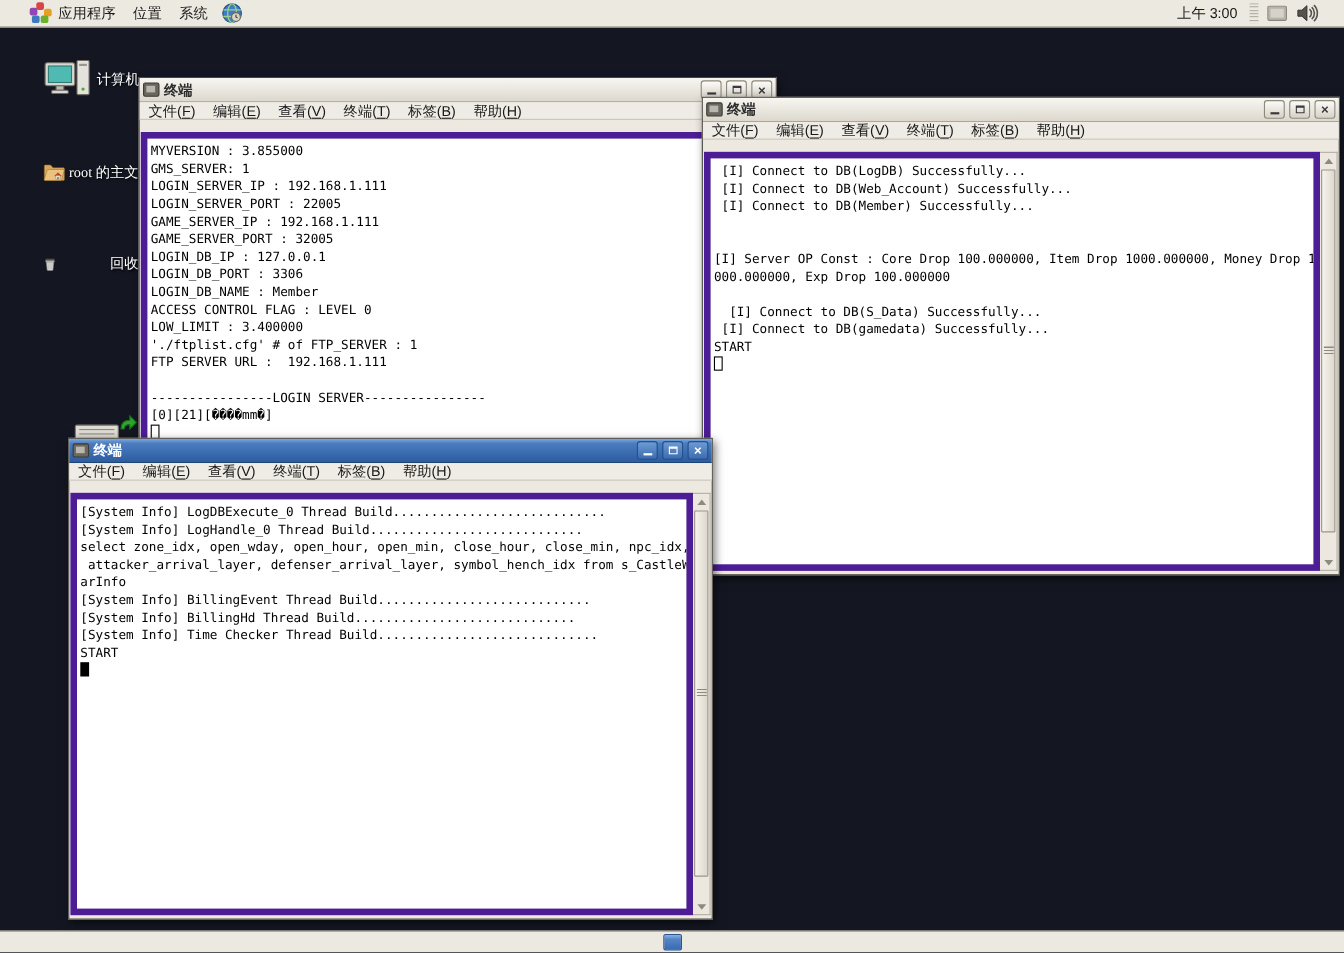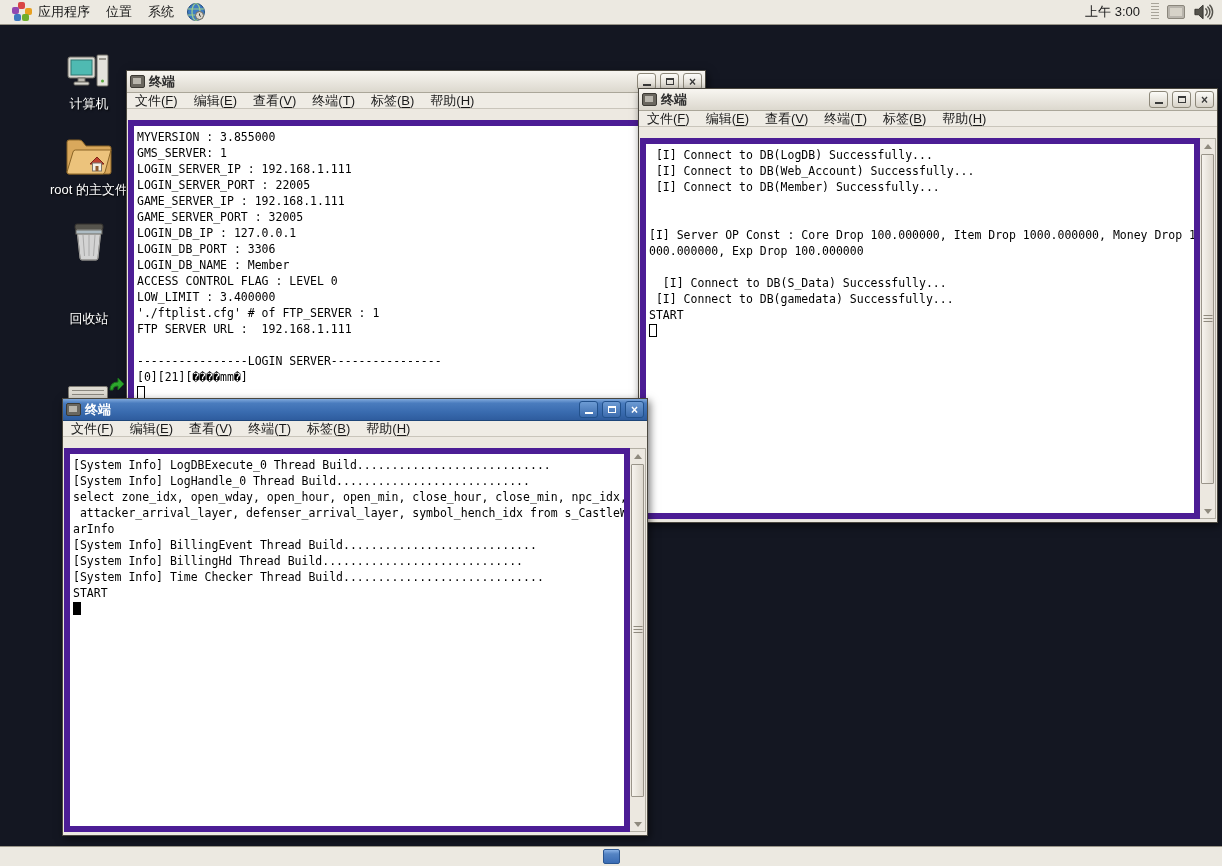--- a/index.html
+++ b/index.html
@@ -9,21 +9,21 @@
     background:#141722;
     font-family:"Liberation Sans","DejaVu Sans",sans-serif;
     font-size:13px;
     color:#1a1a1a;
   }
 
   
   .top-panel {
     position:absolute; left:0; top:0; width:1222px; height:25px;
     background:#ECE9E1; border-bottom:1px solid #989488;
-    display:flex; align-items:center; z-index:50; padding:0 4px;
+    display:flex; align-items:center; z-index:50; padding:0 19px;
   }
   .panel-menu { display:flex; align-items:center; gap:6px; padding:0 8px; height:100%; cursor:default; }
   .panel-spacer { flex:1; }
   .clock { padding:0 8px; white-space:nowrap; }
   .panel-handle {
     width:8px; height:18px; margin:0 3px;
     background-image:repeating-linear-gradient(180deg,#a8a49a 0 1px,transparent 1px 3px);
     background-size:2px 100%; background-repeat:repeat-x; background-position:1px 0;
   }
   .tray-icon { width:20px; height:18px; display:flex; align-items:center; justify-content:center; margin:0 4px; }
@@ -32,22 +32,22 @@
   .pinwheel { width:20px; height:20px; position:relative; display:inline-block; }
   .pinwheel i { position:absolute; width:7px; height:7px; border-radius:2px; }
   .pinwheel i:nth-child(1){ left:6px; top:0;  background:#d94545; }
   .pinwheel i:nth-child(2){ left:13px;top:6px;background:#e8a020; }
   .pinwheel i:nth-child(3){ left:10px;top:12px;background:#6fae2b; }
   .pinwheel i:nth-child(4){ left:2px; top:12px;background:#3e78c0; }
   .pinwheel i:nth-child(5){ left:0;  top:5px; background:#9048b0; }
 
   
   .desk-icon {
-    position:absolute; width:100px; display:flex; flex-direction:column;
-    align-items:center; gap:3px; z-index:1; cursor:default;
+    position:absolute; width:100px; display:flex; flex-direction:row;
+    align-items:center; gap:3px; z-index:1; cursor:default;font-family:Liberation Serif, serif;
   }
   .desk-icon .lbl { color:#fff; text-shadow:1px 1px 2px #000; font-size:13px; white-space:nowrap; }
 
   
   .shortcut-part { position:absolute; left:66px; top:380px; width:60px; height:20px; z-index:2; }
   .shortcut-part .paper {
     position:absolute; left:2px; top:6px; width:40px; height:18px;
     background:#dedbd2; border:1px solid #7d7a72; border-radius:2px;
   }
   .shortcut-part .paper i {

